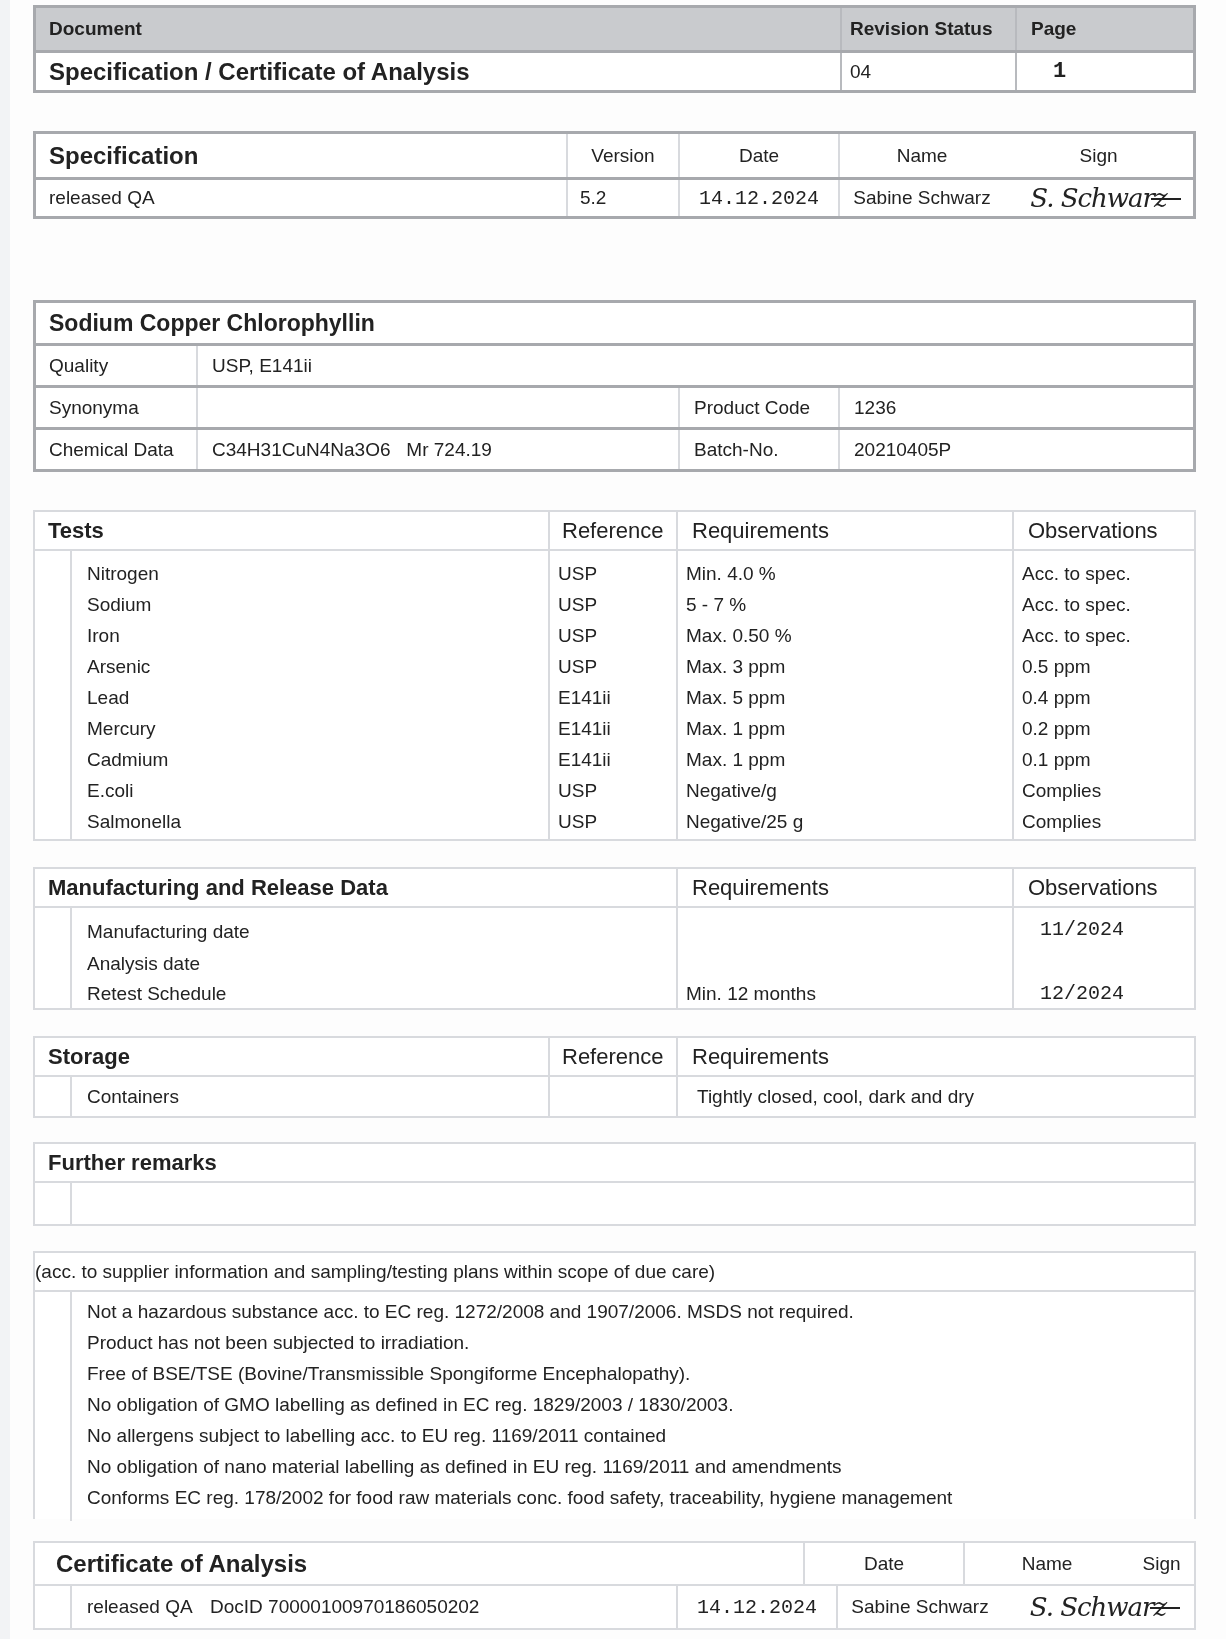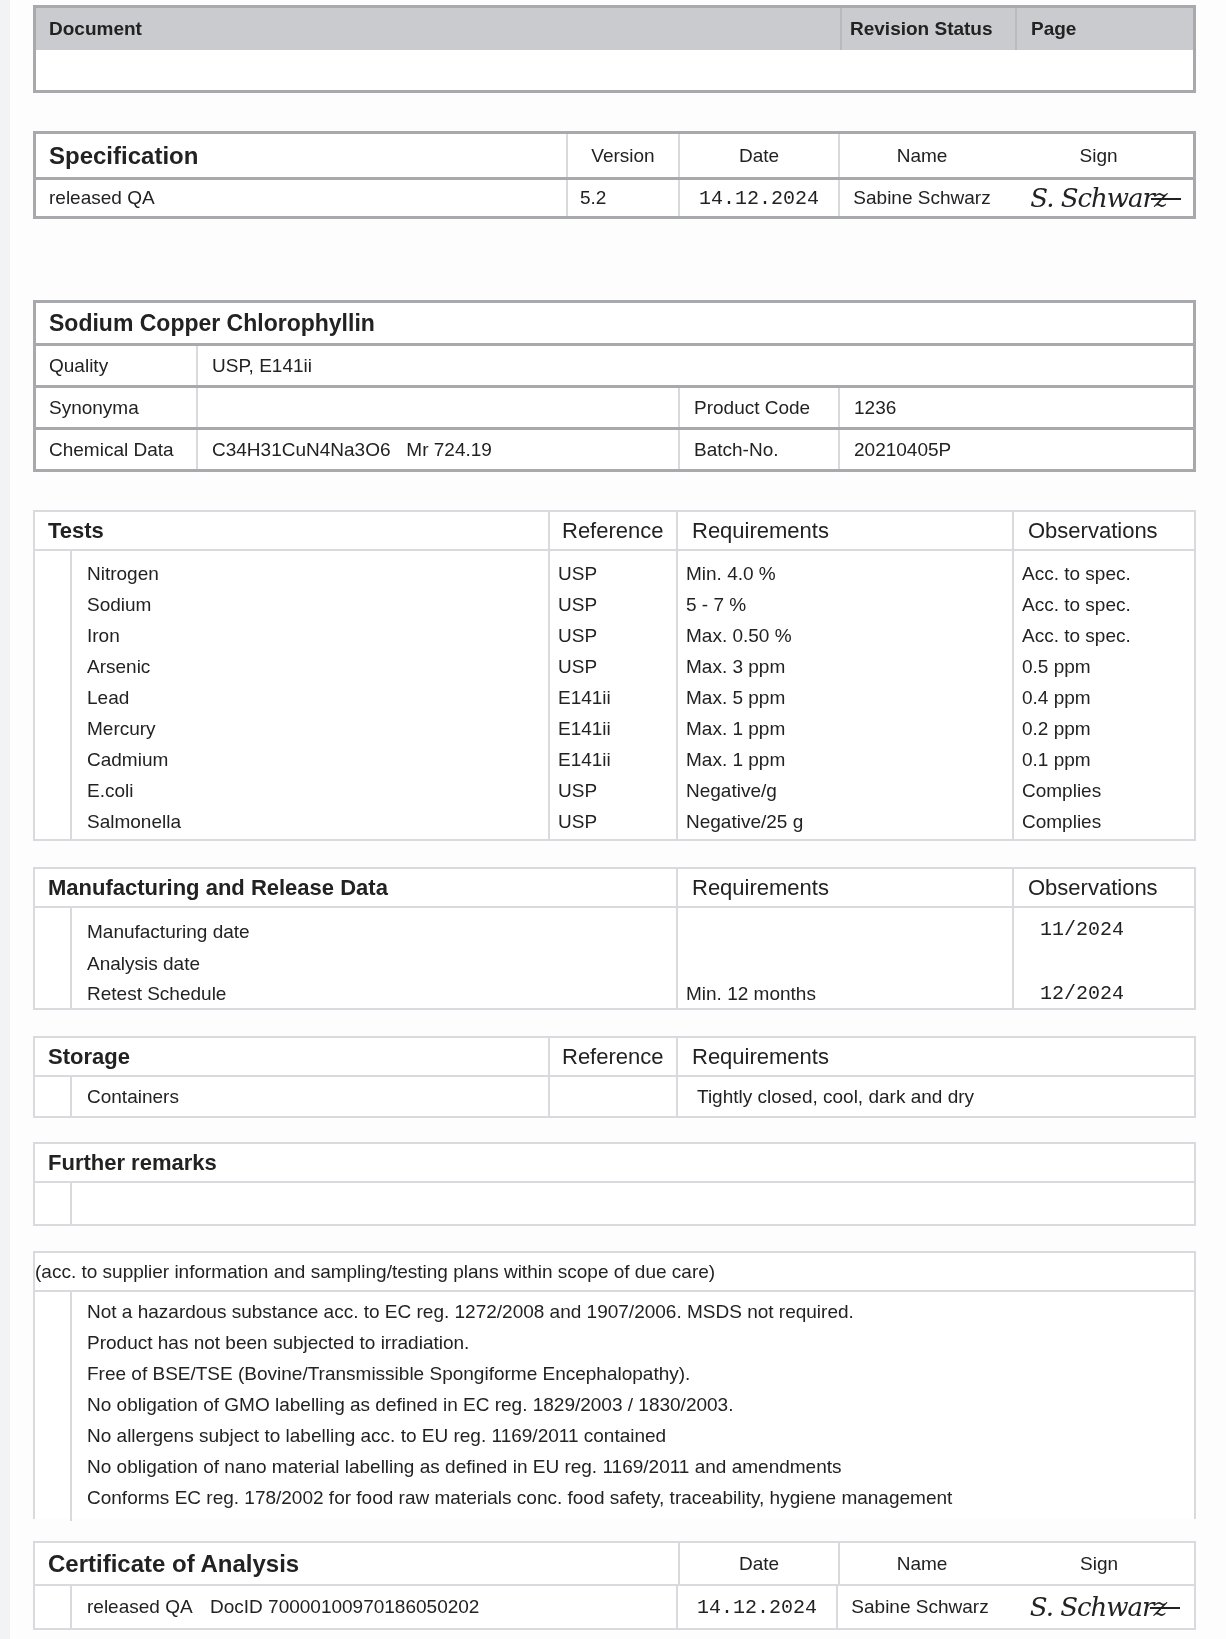--- a/index.html
+++ b/index.html
@@ -46,20 +46,25 @@
 <body>
 
 <div class="leftstrip"></div>
 
 <div id="doc-head" class="box heavy">
   <div class="row r1">
     <div class="cell" style="width:804px;padding-left:13px">Document</div>
     <div class="cell vl-h" style="width:175px;padding-left:8px">Revision Status</div>
     <div class="cell vl-h" style="flex:1;padding-left:14px">Page</div>
   </div>
+  <div class="row r2 hl-h">
+    <div class="cell b" style="width:804px;padding-left:13px;font-size:24px">Specification / Certificate of Analysis</div>
+    <div class="cell vl-h" style="width:175px;padding-left:8px;font-size:19px">04</div>
+    <div class="cell vl-h mono b" style="flex:1;padding-left:36px;font-size:22px">1</div>
+  </div>
 </div>
 
 <div id="spec" class="box heavy">
   <div class="row r1">
     <div class="cell b" style="width:530px;padding-left:13px;font-size:24px">Specification</div>
     <div class="cell vl-l" style="width:112px;justify-content:center;font-size:19px">Version</div>
     <div class="cell vl-l" style="width:160px;justify-content:center;font-size:19px">Date</div>
     <div class="cell vl-l" style="width:166px;justify-content:center;font-size:19px">Name</div>
     <div class="cell" style="flex:1;justify-content:center;font-size:19px">Sign</div>
   </div>
@@ -215,21 +220,21 @@
         <div class="line">No obligation of GMO labelling as defined in EC reg. 1829/2003 / 1830/2003.</div>
         <div class="line">No allergens subject to labelling acc. to EU reg. 1169/2011 contained</div>
         <div class="line">No obligation of nano material labelling as defined in EU reg. 1169/2011 and amendments</div>
         <div class="line">Conforms EC reg. 178/2002 for food raw materials conc. food safety, traceability, hygiene management</div>
       </div>
   </div>
 </div>
 
 <div class="box light" style="top:1541px;height:89px">
   <div class="row" style="height:41px">
-    <div class="cell b" style="width:643px;padding-left:13px;font-size:24px">Certificate of Analysis</div>
+    <div class="cell b" style="width:768px;padding-left:21px;font-size:24px">Certificate of Analysis</div>
     <div class="cell vl-l" style="width:160px;justify-content:center;font-size:19px">Date</div>
     <div class="cell vl-l" style="width:166px;justify-content:center;font-size:19px">Name</div>
     <div class="cell" style="flex:1;justify-content:center;font-size:19px">Sign</div>
   </div>
   <div class="row hl-l" style="height:44px;font-size:19px">
     <div class="indent"></div>
     <div class="cell vl-l" style="width:140px;padding-left:15px">released QA</div>
     <div class="cell" style="width:466px">DocID 70000100970186050202</div>
     <div class="cell vl-l mono" style="width:160px;justify-content:center;font-size:20px">14.12.2024</div>
     <div class="cell vl-l" style="width:166px;justify-content:center">Sabine Schwarz</div>

